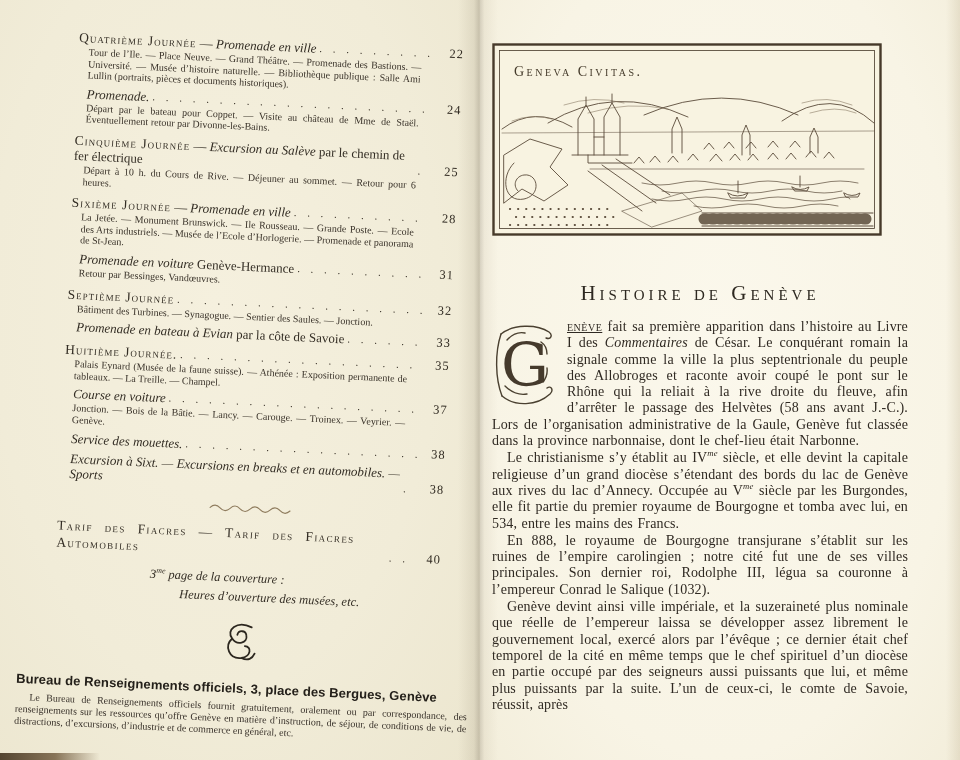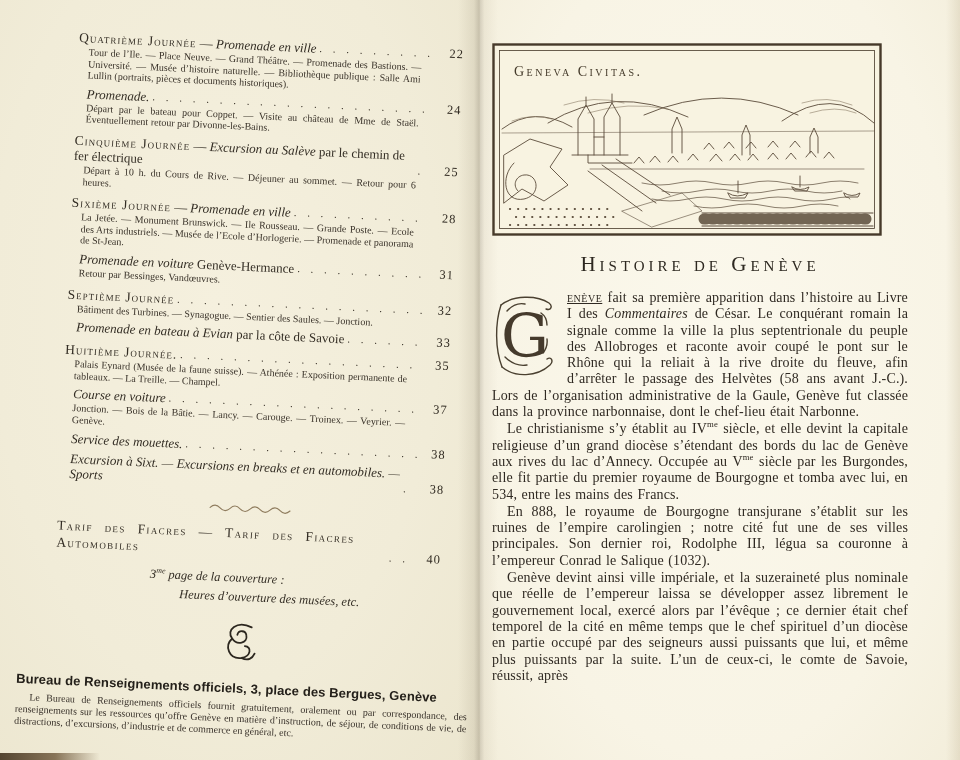--- a/index.html
+++ b/index.html
@@ -36,21 +36,21 @@
     pointer-events:none;
   }
 
   
   .left-content{
     position:absolute;left:80px;top:22px;width:385px;
     transform:rotate(2.6deg);transform-origin:0 0;
   }
   .sc{font-variant:small-caps;letter-spacing:1px;}
   .ital{font-style:italic;}
-  sup{font-size:0.62em;vertical-align:super;line-height:0;}
+  sup{font-size:0.62em;vertical-align:super;line-height:0;font-style:italic;}
 
   .toc-entry{margin-top:5px;}
   .toc-entry.major{margin-top:8px;}
   .toc-entry.indent .toc-line{margin-left:10px;}
   .toc-line{display:flex;align-items:baseline;font-size:13px;line-height:15px;}
   .toc-head{flex:0 1 auto;}
   .toc-head .sc{font-size:13.5px;}
   .dots{
     flex:1 1 10px;min-width:10px;overflow:hidden;white-space:nowrap;
     font-size:11px;letter-spacing:4px;align-self:flex-end;padding:0 3px;color:#3b342a;
@@ -83,21 +83,21 @@
   }
   .bureau-body{
     margin:5px 0 0 -34px;width:452px;
     font-size:10px;line-height:12.4px;text-align:justify;text-indent:14px;color:#38312a;
   }
 
   
   .right-content{padding:43px 52px 0 12px;}
   .engraving{margin:0;}
   .page-title{
-    margin:12px 0 13px 0;text-align:center;font-weight:400;
+    margin:41px 0 13px 0;text-align:center;font-weight:400;
     font-variant:small-caps;font-size:21px;letter-spacing:4px;color:#2d2820;
   }
   .body-text{font-size:14px;line-height:16.3px;letter-spacing:0.15px;word-spacing:0.8px;color:#2f2922;}
   .body-p{margin:0;text-align:justify;}
   .body-p + .body-p{text-indent:15px;margin-top:1px;}
   .body-p .sc{font-variant:small-caps;letter-spacing:0.5px;text-decoration:underline;}
   .dropcap{float:left;width:66px;height:86px;margin:3px 9px 0 0;}
 </style>
 </head>
 <body>

